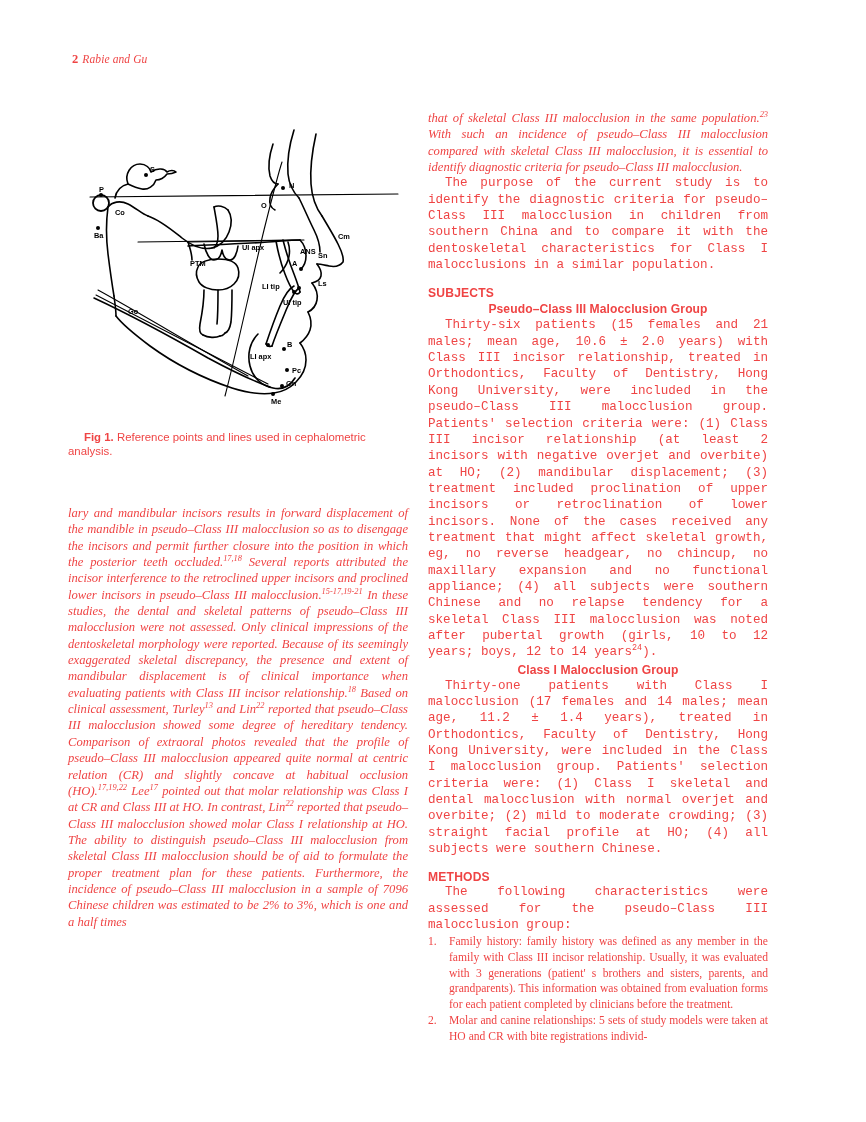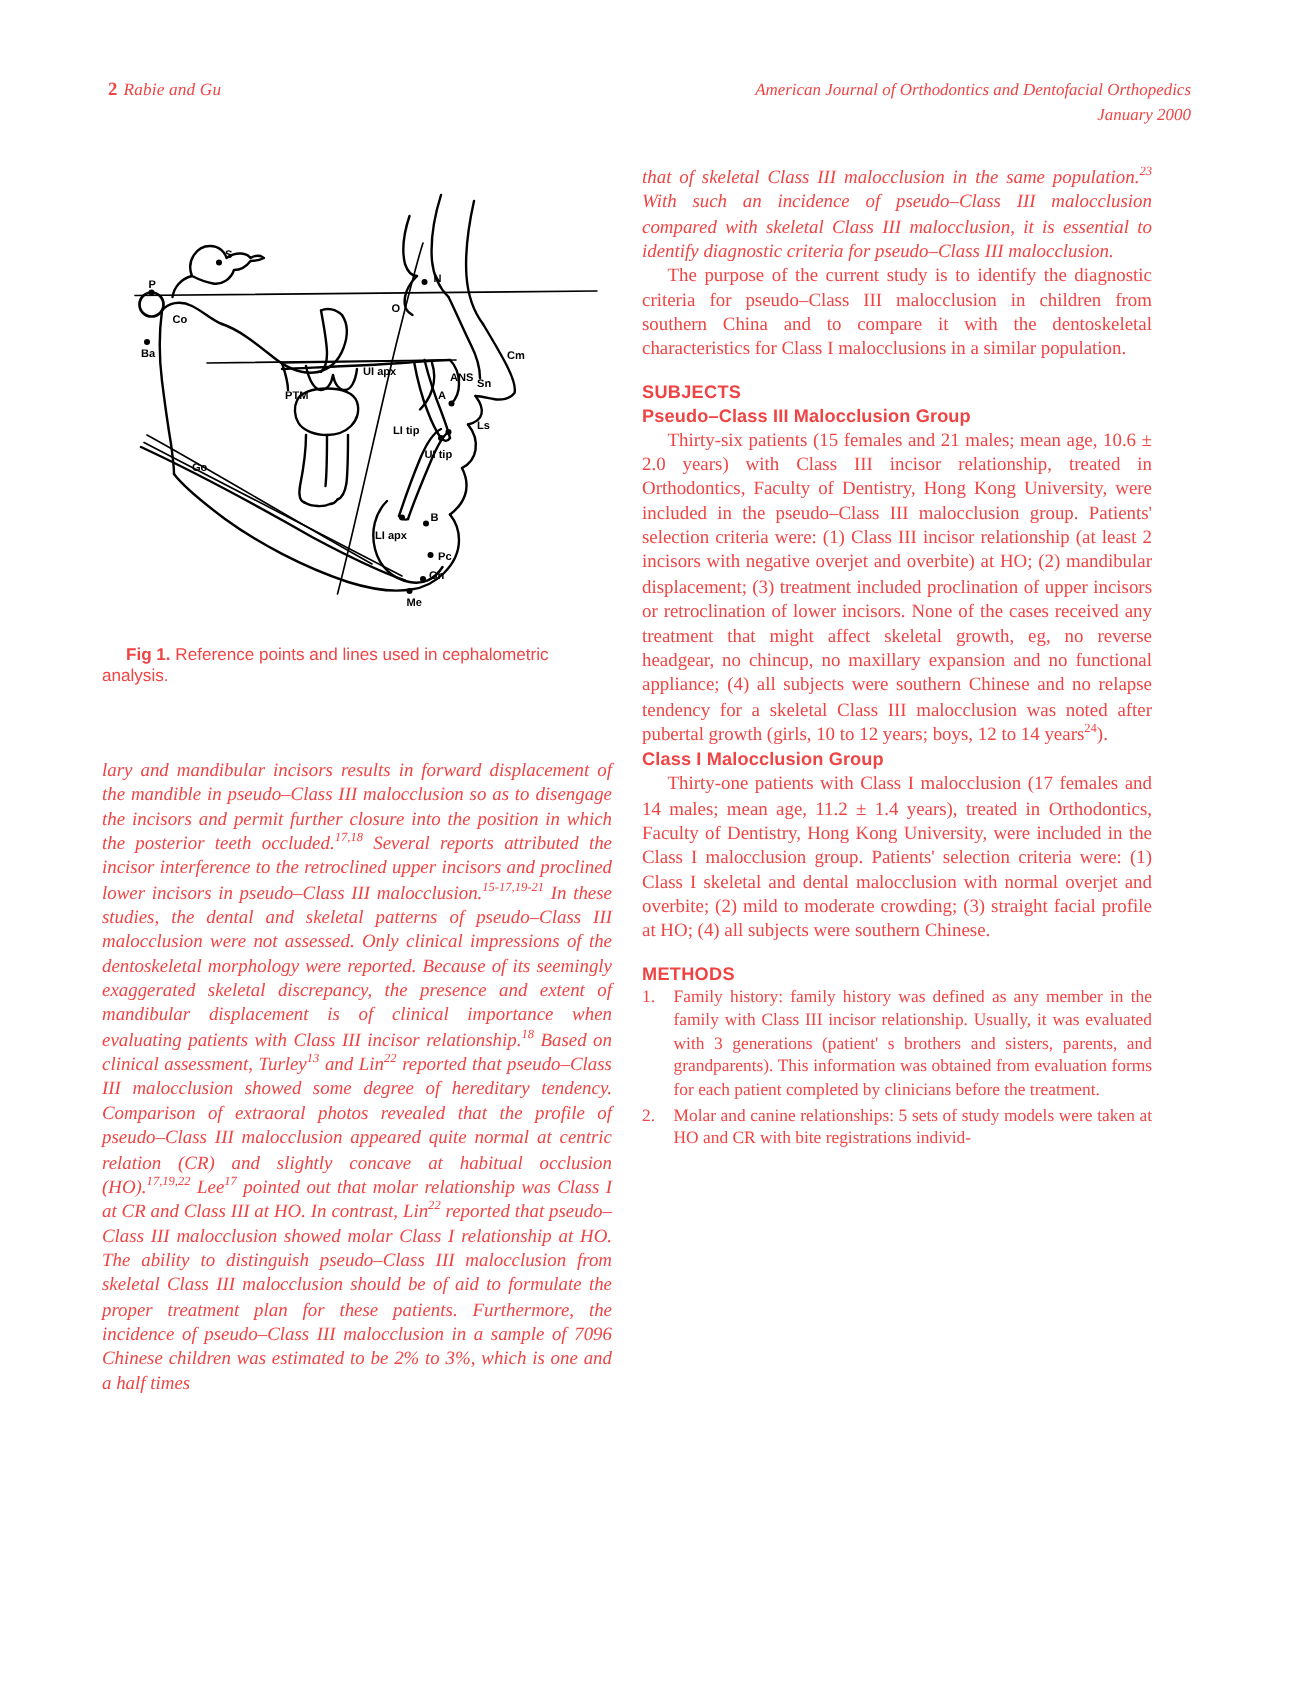--- a/index.html
+++ b/index.html
@@ -62,21 +62,21 @@
   .col-right { left: 428px; }
 
   p.body {
     margin: 0;
     font-size: 12.6px;
     line-height: 16.35px;
     text-align: justify;
     text-justify: inter-word;
     hyphens: none;
   }
-  p.body.indent { text-indent: 17px; }
+  p.body.indent { text-indent: 17px; font-family: Liberation Mono, monospace; }
   p.body.cont   { text-indent: 0; font-style: italic; }
 
   sup {
     font-size: 8.4px;
     vertical-align: super;
     line-height: 0;
   }
 
   h2.sec {
     margin: 13px 0 0 0;
@@ -85,21 +85,21 @@
     font-weight: bold;
     letter-spacing: 0.2px;
     text-align: left;
   }
   h3.subsec {
     margin: 2px 0 1px 0;
     font-family: "Liberation Sans", "DejaVu Sans", sans-serif;
     font-size: 12.1px;
     font-weight: bold;
     letter-spacing: 0.1px;
-    text-align: left;
+    text-align: center;
   }
 
   ol.numlist {
     margin: 0;
     padding: 0;
     list-style: none;
     counter-reset: nl;
   }
   ol.numlist li {
     position: relative;
@@ -147,24 +147,20 @@
   }
 </style>
 </head>
 <body>
 
 <div class="page">
 
   <div class="running-head">
     <div class="rh-left">
       <span class="folio">2</span><span>Rabie and Gu</span>
-    </div>
-    <div class="rh-right">
-      <div>American Journal of Orthodontics and Dentofacial Orthopedics</div>
-      <div>January 2000</div>
     </div>
   </div>
 
   <div class="figure">
     <svg class="art" viewBox="0 0 340 312" xmlns="http://www.w3.org/2000/svg">
       <g fill="none" stroke="#000" stroke-width="1.6" stroke-linecap="round" stroke-linejoin="round">
 
         <path d="M60 72 C56 62 63 52 72 52 C78 52 82 56 83 60
                  C90 55 97 57 99 60 C102 58 106 58 108 60
                  C104 62 101 62 99 62 C96 66 92 68 88 68
@@ -291,19 +287,20 @@
 
   <div class="col col-right" id="right-col">
       <p class="body cont"><span>that of skeletal Class III malocclusion in the same population.</span><sup>23</sup><span> With such an incidence of pseudo–Class III malocclusion compared with skeletal Class III malocclusion, it is essential to identify diagnostic criteria for pseudo–Class III malocclusion.</span></p>
       <p class="body indent"><span>The purpose of the current study is to identify the diagnostic criteria for pseudo–Class III malocclusion in children from southern China and to compare it with the dentoskeletal characteristics for Class I malocclusions in a similar population.</span></p>
       <h2 class="sec">SUBJECTS</h2>
       <h3 class="subsec">Pseudo–Class III Malocclusion Group</h3>
       <p class="body indent"><span>Thirty-six patients (15 females and 21 males; mean age, 10.6 ± 2.0 years) with Class III incisor relationship, treated in Orthodontics, Faculty of Dentistry, Hong Kong University, were included in the pseudo–Class III malocclusion group. Patients' selection criteria were: (1) Class III incisor relationship (at least 2 incisors with negative overjet and overbite) at HO; (2) mandibular displacement; (3) treatment included proclination of upper incisors or retroclination of lower incisors. None of the cases received any treatment that might affect skeletal growth, eg, no reverse headgear, no chincup, no maxillary expansion and no functional appliance; (4) all subjects were southern Chinese and no relapse tendency for a skeletal Class III malocclusion was noted after pubertal growth (girls, 10 to 12 years; boys, 12 to 14 years</span><sup>24</sup><span>).</span></p>
       <h3 class="subsec">Class I Malocclusion Group</h3>
       <p class="body indent"><span>Thirty-one patients with Class I malocclusion (17 females and 14 males; mean age, 11.2 ± 1.4 years), treated in Orthodontics, Faculty of Dentistry, Hong Kong University, were included in the Class I malocclusion group. Patients' selection criteria were: (1) Class I skeletal and dental malocclusion with normal overjet and overbite; (2) mild to moderate crowding; (3) straight facial profile at HO; (4) all subjects were southern Chinese.</span></p>
       <h2 class="sec">METHODS</h2>
+      <p class="body indent"><span>The following characteristics were assessed for the pseudo–Class III malocclusion group:</span></p>
       <ol class="numlist">
         <li><span class="num">1.</span><span>Family history: family history was defined as any member in the family with Class III incisor relationship. Usually, it was evaluated with 3 generations (patient' s brothers and sisters, parents, and grandparents). This information was obtained from evaluation forms for each patient completed by clinicians before the treatment.</span></li>
         <li><span class="num">2.</span><span>Molar and canine relationships: 5 sets of study models were taken at HO and CR with bite registrations individ-</span></li>
       </ol>
     </div>
 
 </div>
 
 </body></html>

